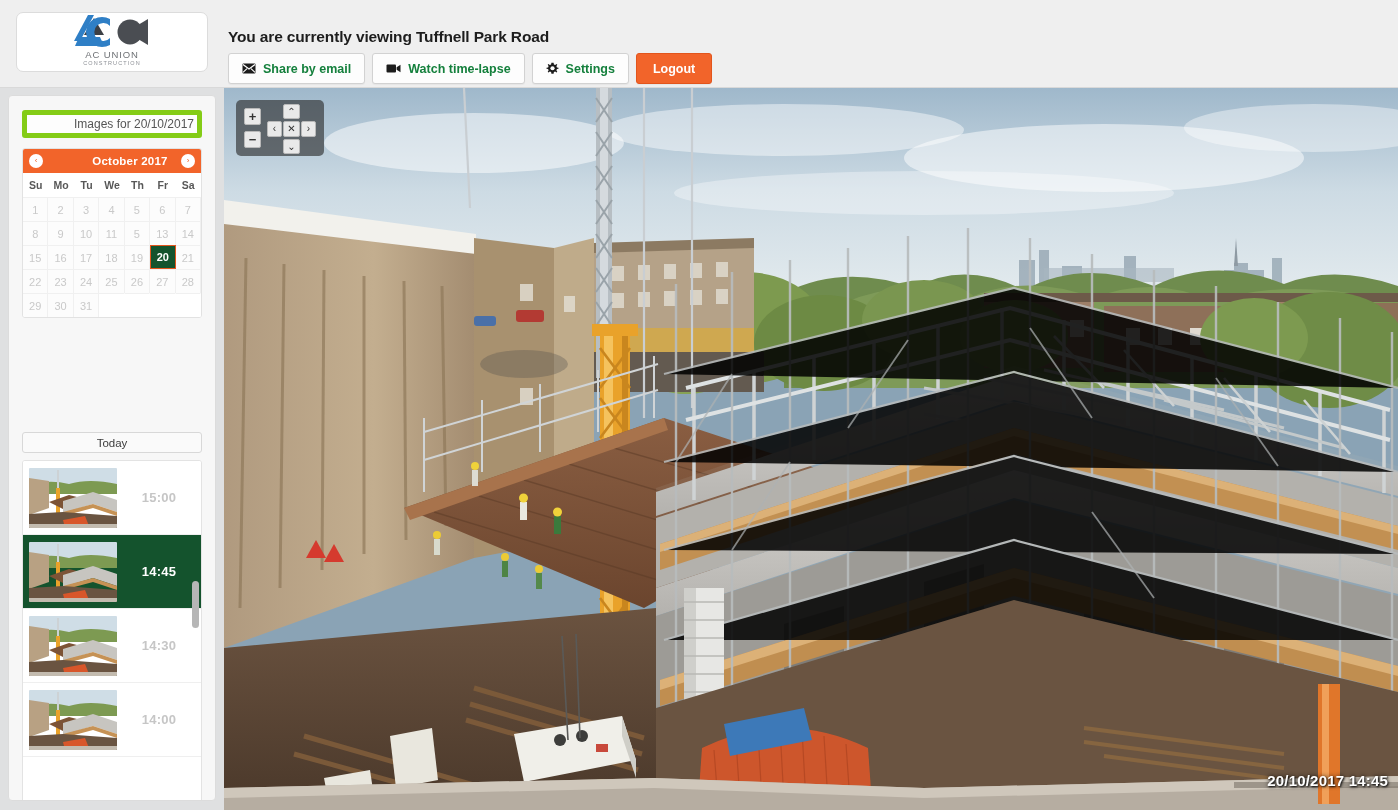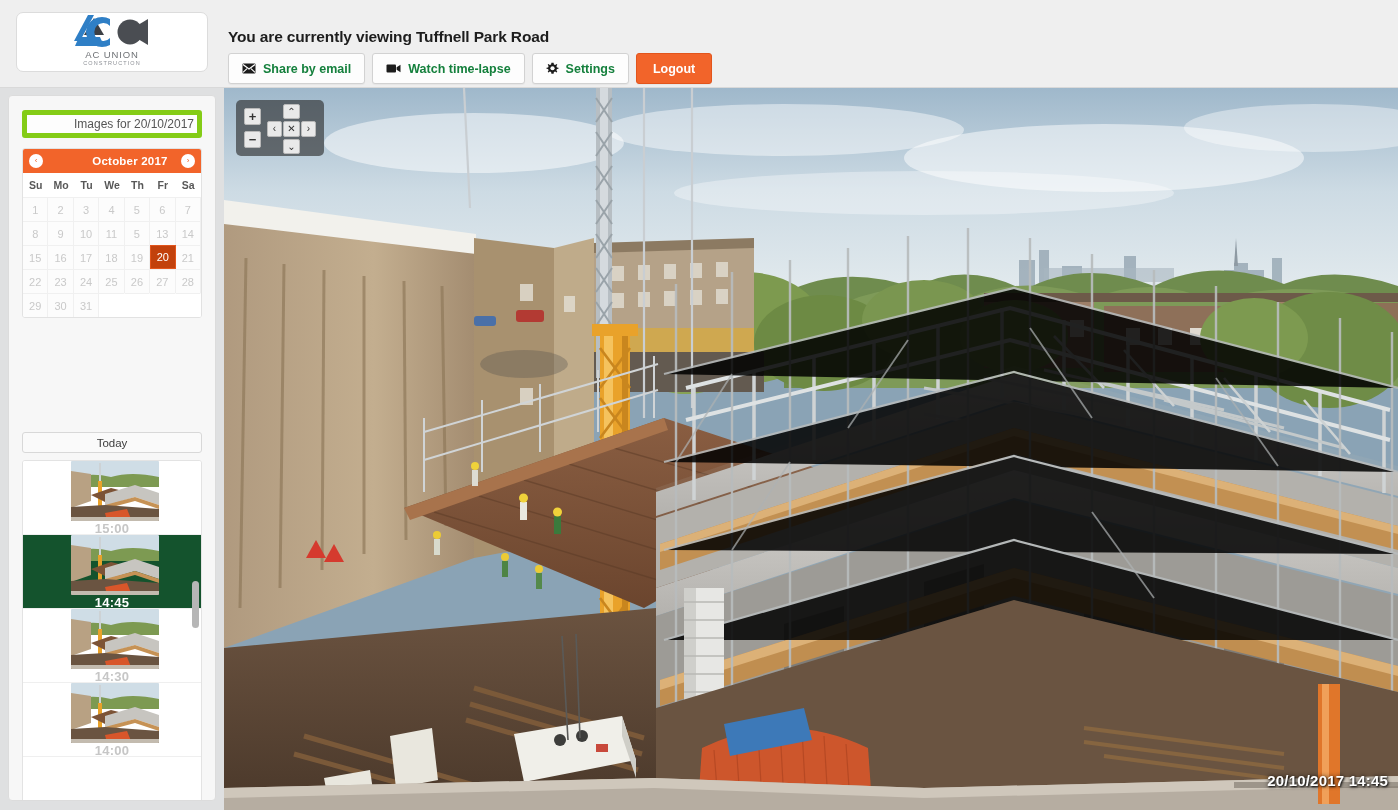--- a/index.html
+++ b/index.html
@@ -160,23 +160,23 @@
     display: flex; align-items: center; justify-content: center;
     font-size: 11px;
     color: #c9c9c9;
     border-top: 1px solid #f0f0f0;
     border-right: 1px solid #f0f0f0;
     background: #fcfcfc;
     cursor: pointer;
   }
   .cal-cell.empty { background: #ffffff; border-right-color: #ffffff; cursor: default; }
   .cal-cell.sel {
-    background: #c2410c;
+    background: #14532d;
     color: #ffffff;
-    font-weight: normal;
+    font-weight: bold;
     border: 1px solid #e2551c;
     text-align: right;
   }
 
   .today-btn {
     position: absolute;
     left: 13px; top: 336px;
     width: 180px; height: 21px;
     background: #fafafa;
     border: 1px solid #d8d8d8;
@@ -198,21 +198,20 @@
     overflow: hidden;
   }
   .thumb-row {
     position: relative;
     height: 74px;
     display: flex;
     align-items: center;
     border-bottom: 1px solid #efefef;
     cursor: pointer;
     background: #ffffff;
-    flex-direction: column;
   }
   .thumb-row.active { background: #14532d; }
   .thumb-img {
     width: 88px; height: 60px;
     margin-left: 6px;
     border-radius: 1px;
     overflow: hidden;
     flex: 0 0 auto;
     position: relative;
   }

